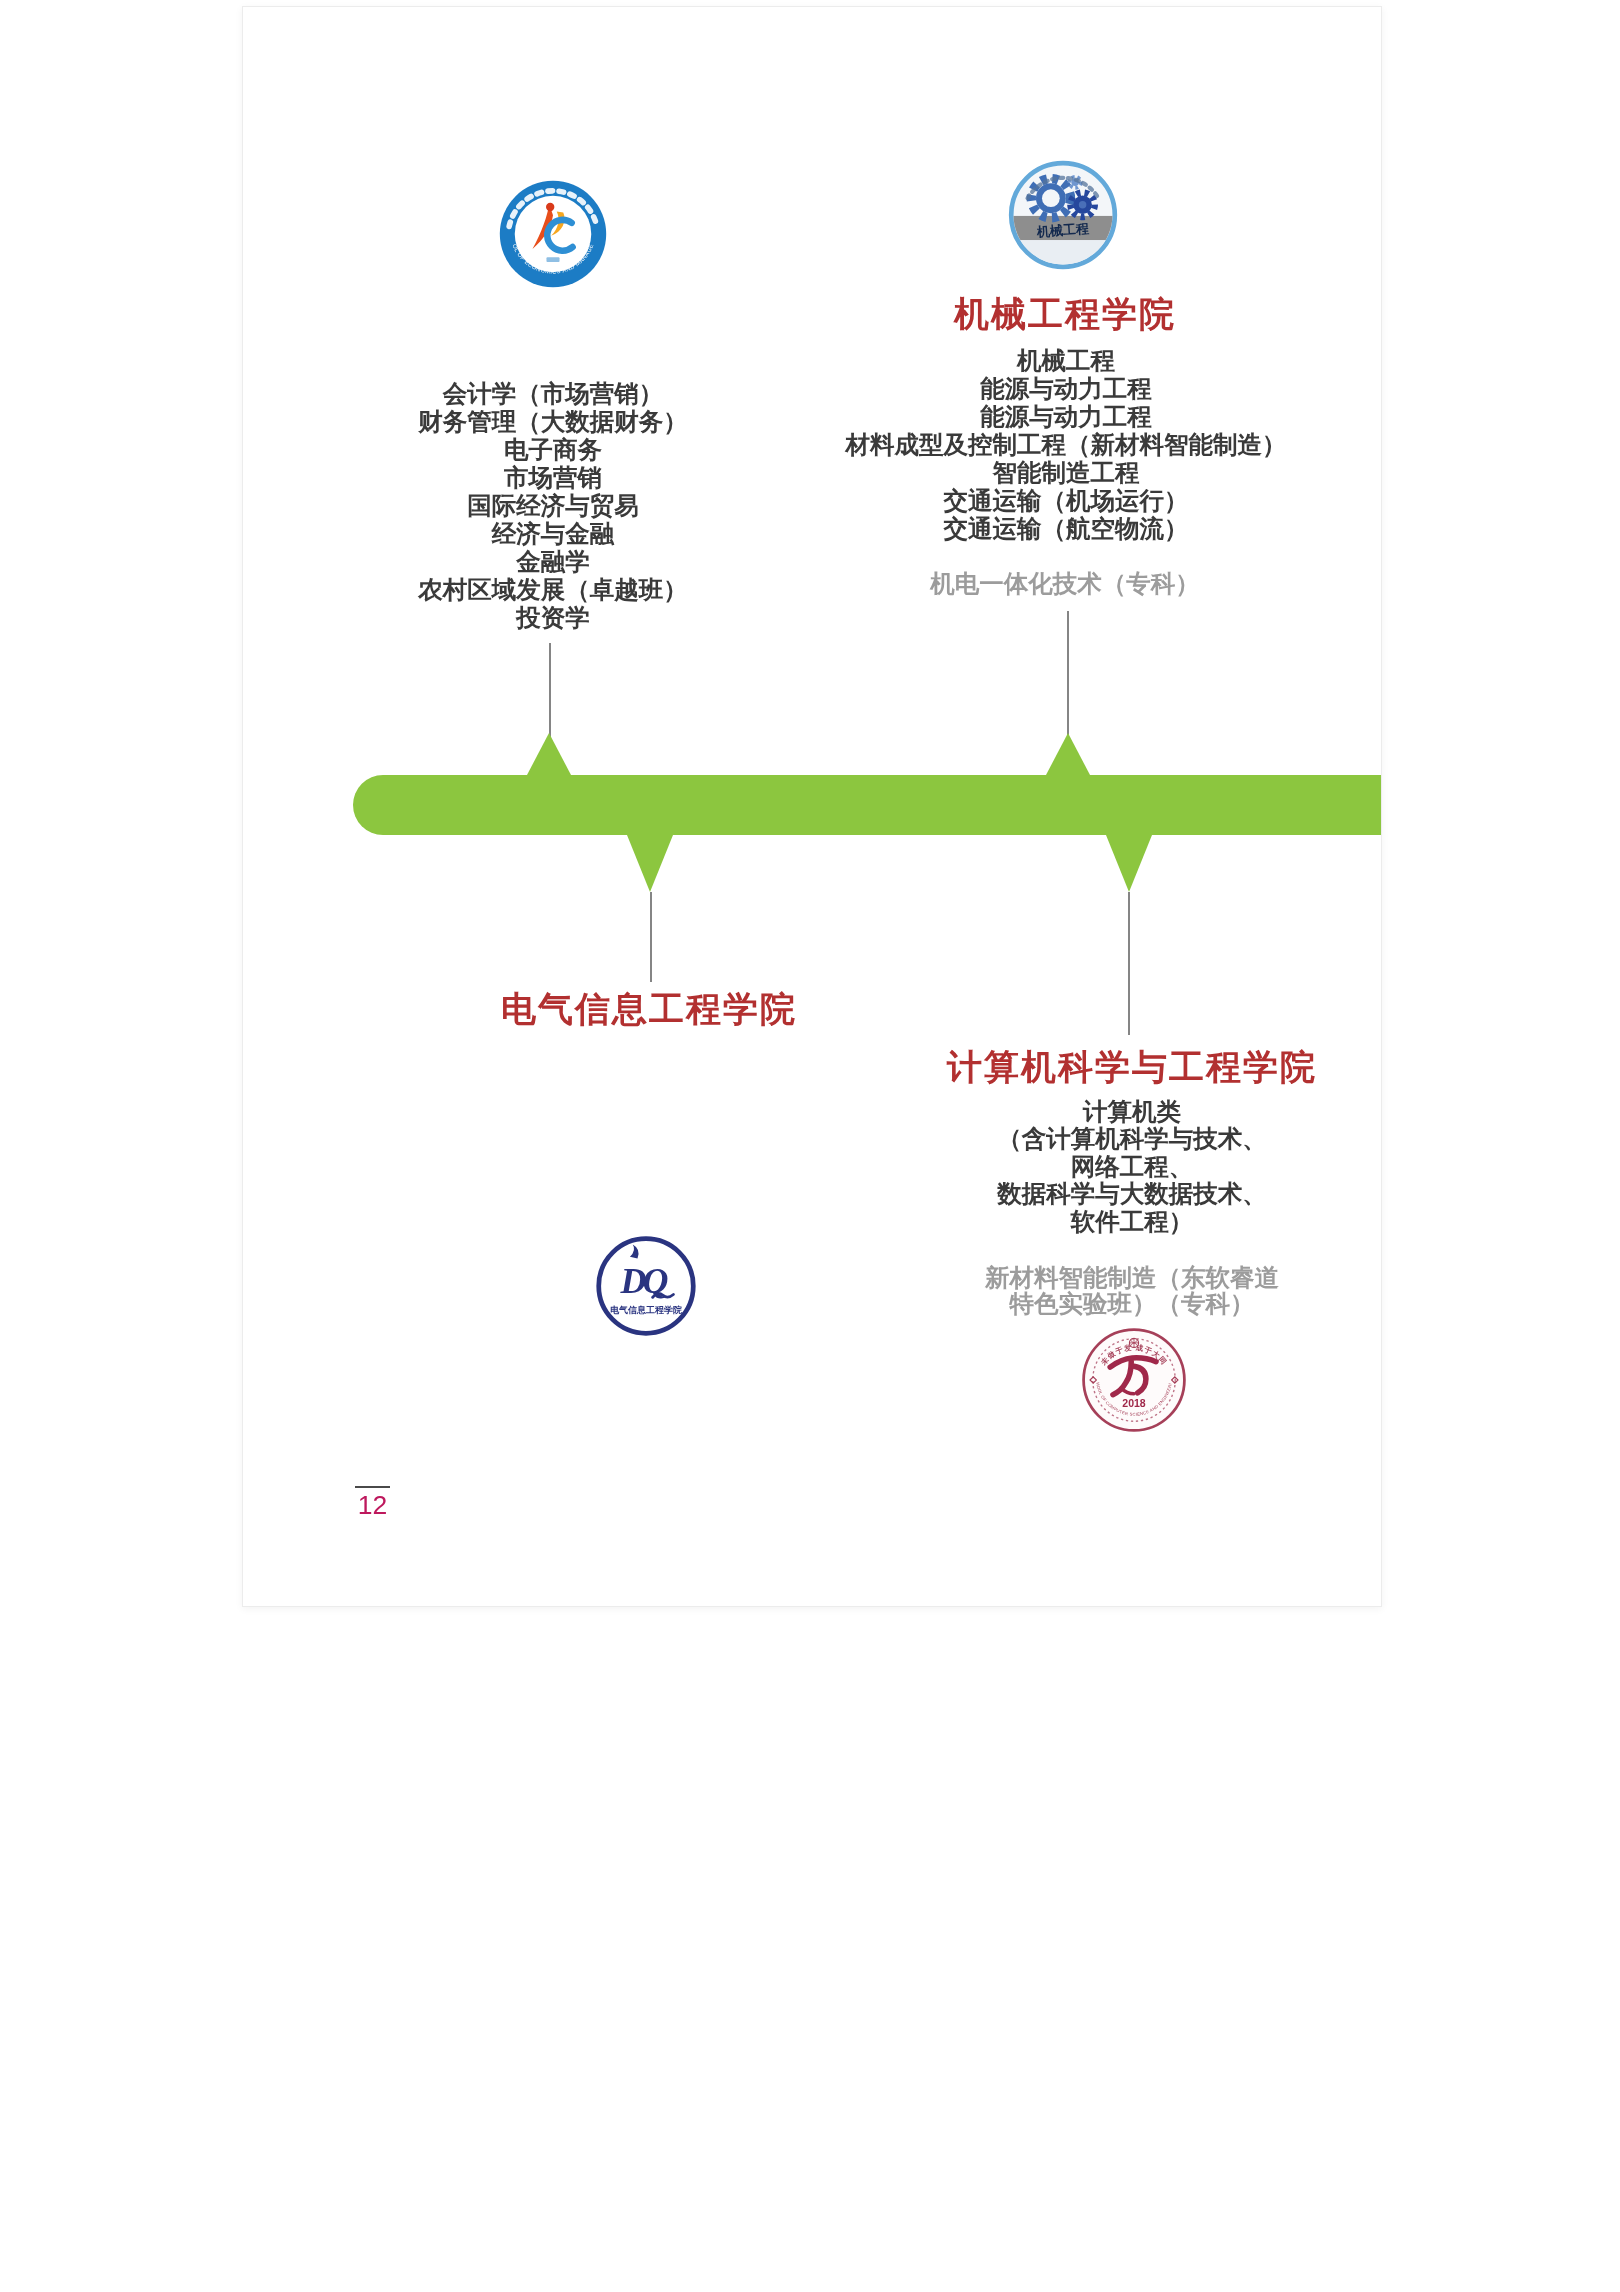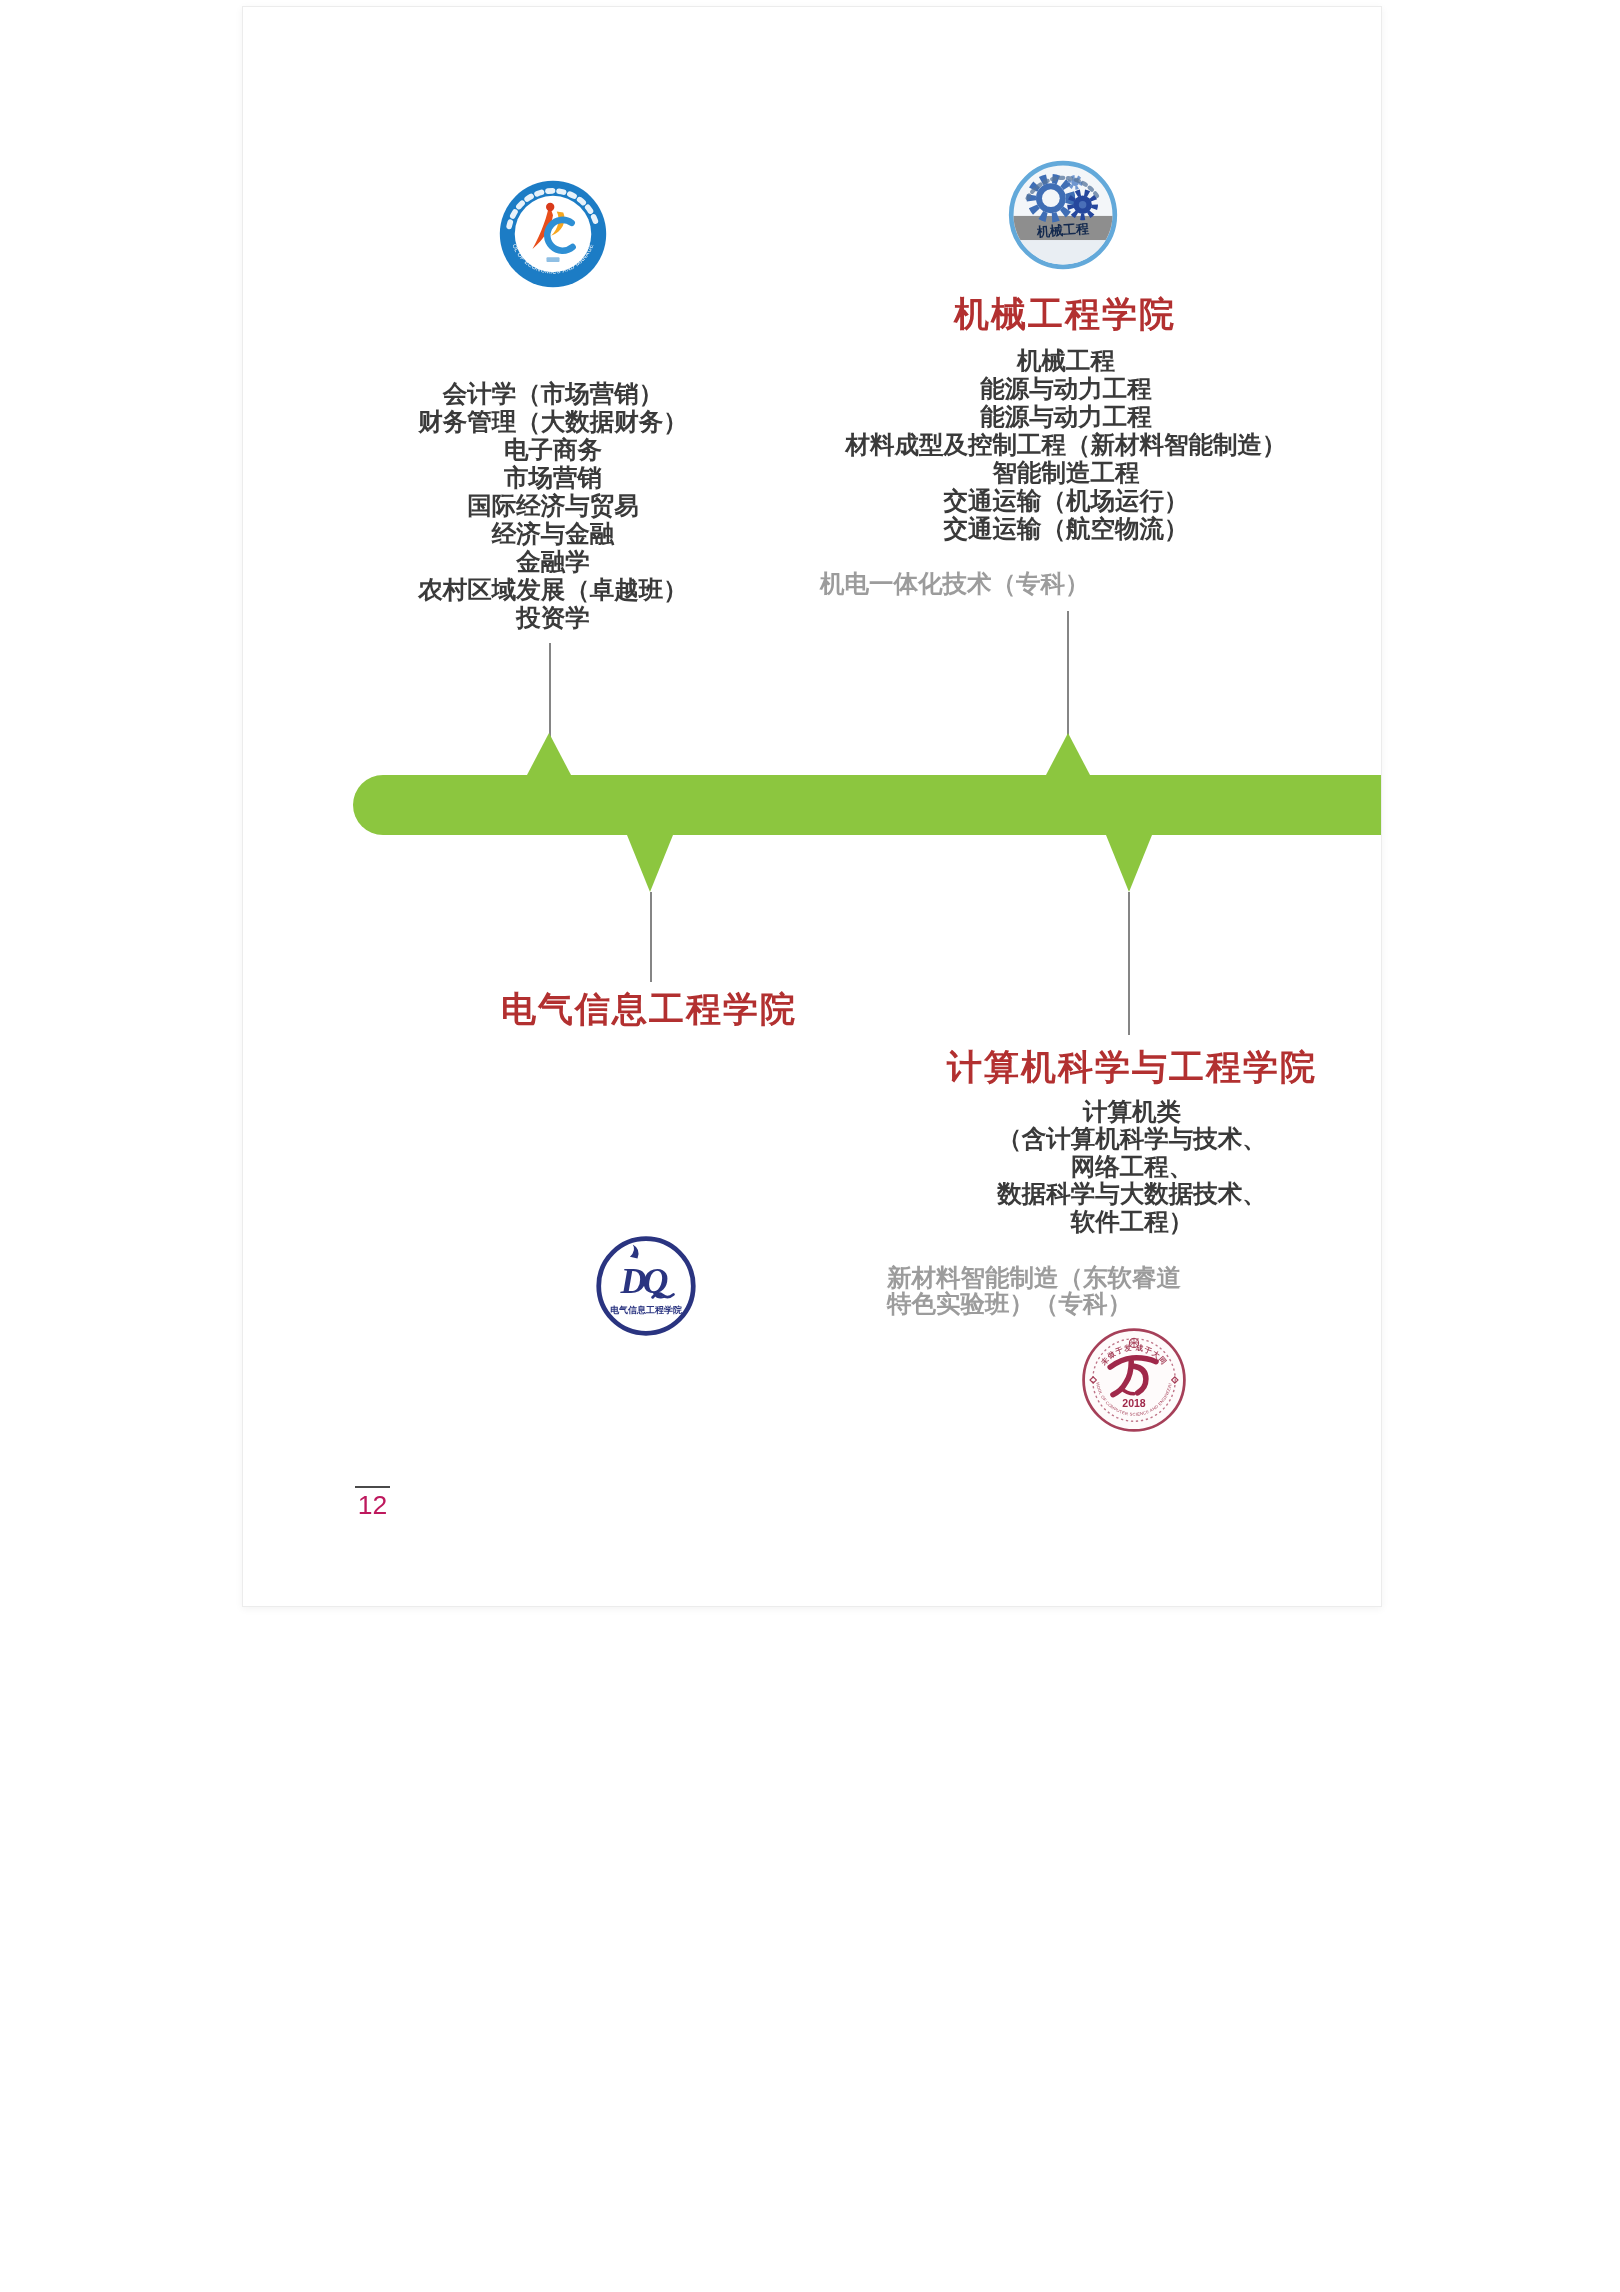--- a/index.html
+++ b/index.html
@@ -4,21 +4,21 @@
 <style>
   html,body{margin:0;padding:0;background:#ffffff;}
   .canvas{position:relative;width:1620px;height:2293px;background:#ffffff;overflow:hidden;
           font-family:"Liberation Sans", sans-serif;}
   .page{position:absolute;left:242px;top:5.9px;width:1138px;height:1599px;background:#ffffff;
         border:1px solid #ececec;box-shadow:0 2px 7.8px rgba(0,0,0,0.05);}
   .sec-title{position:absolute;text-align:center;font-family:"Liberation Serif", serif;
              font-weight:bold;font-size:35px;color:#B23030;letter-spacing:2px;white-space:nowrap;}
   .major-list{position:absolute;text-align:center;font-weight:bold;color:#3A3A3A;font-size:24.5px;}
   .lh29 div{line-height:28px;} .lh28 div{line-height:27.4px;}
-  .muted{position:absolute;font-weight:bold;color:#9C9C9C;font-size:24.5px;line-height:26.5px;}
+  .muted{position:absolute;text-align:center;font-weight:bold;color:#9C9C9C;font-size:24.5px;line-height:26.5px;}
   .bar{position:absolute;left:110px;top:768px;width:1028px;height:60px;background:#8CC63F;
        border-radius:30px 0 0 30px;}
   .vline{position:absolute;width:2px;background:#858585;}
   .tri-up{position:absolute;width:0;height:0;border-left:22.5px solid transparent;
           border-right:22.5px solid transparent;border-bottom:42px solid #8CC63F;}
   .tri-down{position:absolute;width:0;height:0;border-left:23.5px solid transparent;
             border-right:23.5px solid transparent;border-top:57px solid #8CC63F;}
   .logo{position:absolute;}
   .footer-rule{position:absolute;left:112px;top:1479px;width:35px;height:2px;background:#4a4a4a;}
   .footer-num{position:absolute;left:96px;top:1483px;width:67px;text-align:center;

